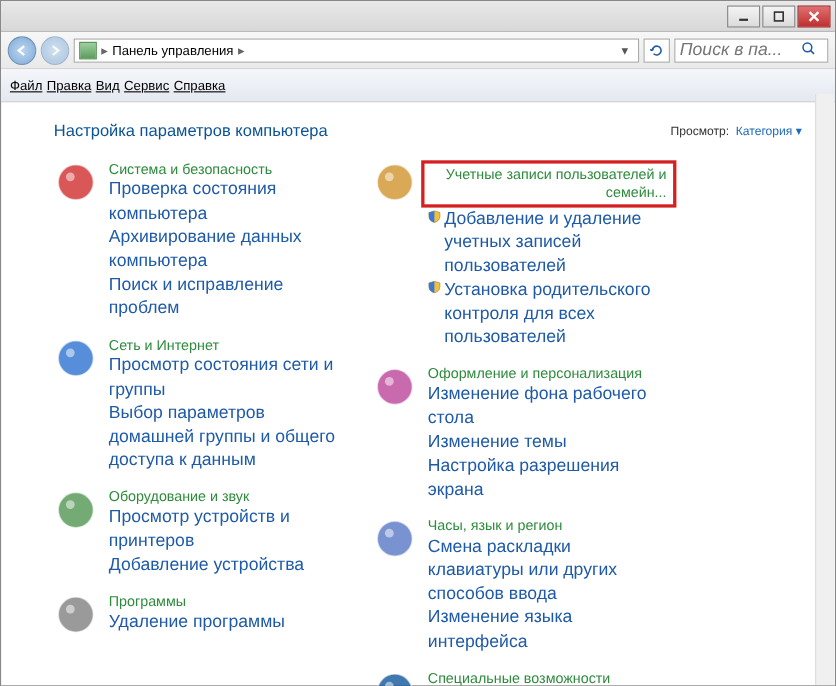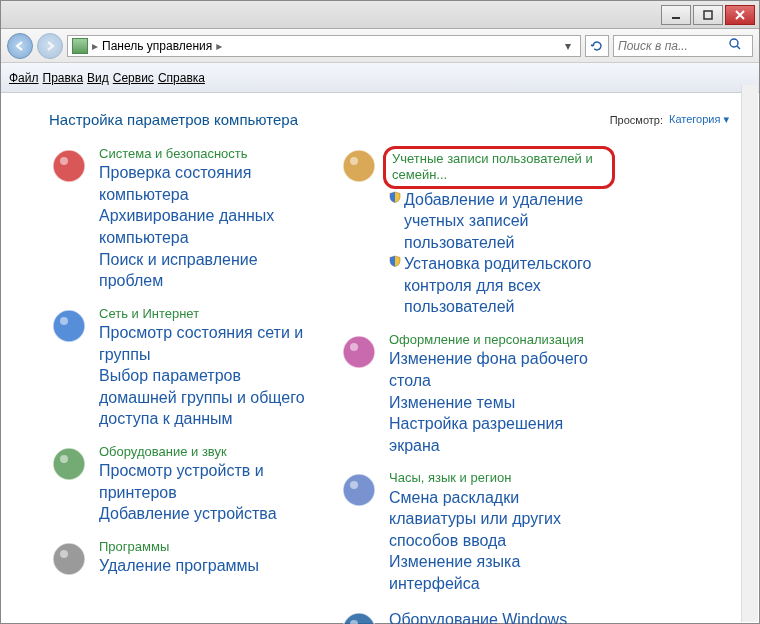--- a/index.html
+++ b/index.html
@@ -9,39 +9,39 @@
 .win-btn { width: 30px; height: 20px; margin-left: 2px; border: 1px solid #888; display: flex; align-items: center; justify-content: center; font-size: 12px; background: linear-gradient(#f4f4f4,#dcdcdc); cursor: pointer; }
 .win-btn.close { background: linear-gradient(#e07070,#c03030); color: #fff; border-color: #a02020; }
 .navbar { height: 34px; background: linear-gradient(#f7f7f7,#e9e9e9); display: flex; align-items: center; padding: 0 6px; border-bottom: 1px solid #ccc; gap: 4px; }
 .nav-circle { width: 26px; height: 26px; border-radius: 50%; background: radial-gradient(#bcd6f0,#7ea9d6); border: 1px solid #6e92b8; display: flex; align-items: center; justify-content: center; color: #fff; font-size: 14px; cursor: pointer; }
 .addr { flex: 1; height: 22px; border: 1px solid #aaa; background: #fff; display: flex; align-items: center; padding: 0 4px; gap: 4px; }
 .addr-icon { width: 16px; height: 16px; background: linear-gradient(#9fd0a0,#5c9c5c); border: 1px solid #4a8a4a; }
 .addr-chev { color: #666; }
 .addr-drop { width: 16px; text-align: center; color: #555; cursor: pointer; }
 .refresh { width: 24px; height: 22px; border: 1px solid #aaa; background: #fff; display: flex; align-items: center; justify-content: center; color: #1e5aa8; cursor: pointer; }
 .search { width: 140px; height: 22px; border: 1px solid #aaa; background: #fff; display: flex; align-items: center; padding: 0 4px; }
-.search input { border: none; outline: none; font-size: 12px; width: 110px; font-style: italic; color: #000000; }
+.search input { border: none; outline: none; font-size: 16px; width: 110px; font-style: italic; color: #000000; }
 .search-icon { color: #1e5aa8; }
 .menubar { height: 30px; background: linear-gradient(#f4f6fb,#e4e8f0); display: flex; align-items: center; padding: 0 8px; gap: 4px; border-bottom: 1px solid #ccc; }
 .menubar span { cursor: pointer; }
 .menubar span u { text-decoration: underline; }
 .content { padding: 18px 30px 10px 48px; height: 538px; overflow-y: auto; }
 .heading-row { display: flex; justify-content: space-between; align-items: center; margin-bottom: 18px; }
 .heading { color: #0b5394; font-size: 15px; }
 .viewsel { font-size: 11px; color: #333; display: flex; align-items: flex-end; gap: 6px; }
 .viewsel .cat { color: #1e6bb8; cursor: pointer; }
 .columns { display: flex; gap: 20px; }
 .col { width: 270px; }
 .cat-block { display: flex; gap: 10px; margin-bottom: 14px; }
 .cat-icon { width: 40px; height: 40px; flex-shrink: 0; }
 .cat-body { flex: 1; }
 .cat-title { color: #2e8b3d; font-size: 13px; line-height: 1.25; cursor: pointer; }
 .sublink { color: #1e5aa8; font-size: 16px; line-height: 1.35; cursor: pointer; display: flex; align-items: flex-start; gap: 3px; }
 .shield { width: 12px; height: 12px; flex-shrink: 0; margin-top: 2px; }
-.highlight-box { border: 3px solid #d42020; border-radius: 12px; padding: 2px 6px; margin-left: -6px; margin-right: -6px; }
+.highlight-box { border: 3px solid #d42020; border-radius: 0; padding: 2px 6px; margin-left: -6px; margin-right: -6px; text-align: right; }
 .scrollbar { position: absolute; right: 1px; top: 84px; width: 17px; height: 537px; background: #f0f0f0; border-left: 1px solid #ddd; }
 </style>
 </head>
 <body>
 
 <div class="window">
   <div class="titlebar">
     <div class="win-btn">
       <svg width="10" height="10">
           <line x1="1" y1="8" x2="9" y2="8" stroke="#333" stroke-width="2"></line>
@@ -214,20 +214,21 @@
               <div class="sublink">Изменение языка интерфейса</div>
             </div>
           </div>
           <div class="cat-block">
             <div class="cat-icon"><svg viewBox="0 0 40 40">
                 <circle cx="20" cy="20" r="16" fill="#2060a0" opacity="0.85"></circle>
                 <circle cx="20" cy="20" r="16" fill="none" stroke="#fff" stroke-width="1.5" opacity="0.6"></circle>
                 <circle cx="15" cy="15" r="4" fill="#fff" opacity="0.5"></circle>
               </svg></div>
             <div class="cat-body">
+              <div class="cat-title">Специальные возможности</div>
               <div class="sublink">Оборудование Windows параметры</div>
             </div>
           </div>
         </div>
     </div>
   </div>
 
   <div class="scrollbar"></div>
 </div>
 

